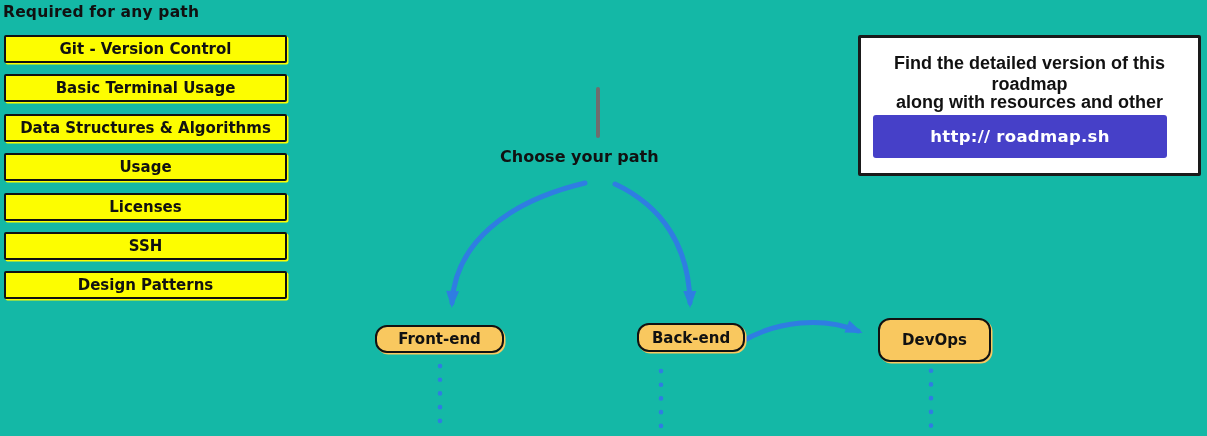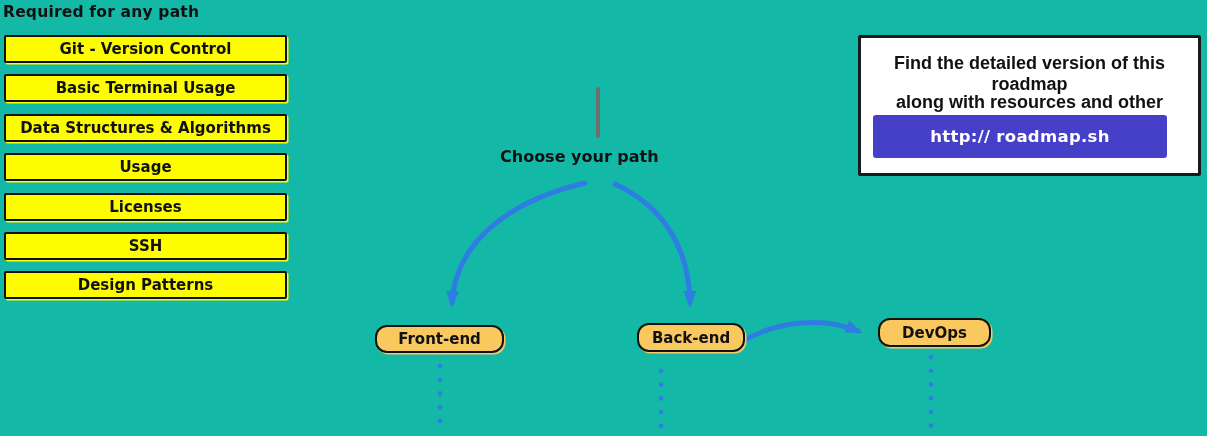--- a/index.html
+++ b/index.html
@@ -46,21 +46,21 @@
   .path-box{
     position:absolute;box-sizing:border-box;
     background:var(--path-orange);border:2.5px solid var(--topic-border);border-radius:12px;
     display:flex;align-items:center;justify-content:center;
     font-size:15px;font-weight:bold;
     box-shadow:1.5px 1.5px 0 0 var(--path-orange);
     cursor:pointer;
   }
   #box-front-end{left:375px;top:325px;width:129px;height:28px;}
   #box-back-end {left:613px;top:323px;width:108px;height:29px;margin-left:24px;}
-  #box-devops   {left:878px;top:318px;width:113px;height:29px;}
+  #box-devops   {left:878px;top:318px;width:113px;height:44px;}
   
   .connector-svg{position:absolute;left:0;top:0;pointer-events:none;}
   .stem{stroke:var(--stem-gray);stroke-width:4;stroke-linecap:round;fill:none;}
   .arrow{fill:none;stroke:var(--arrow-blue);stroke-width:5;stroke-linecap:round;}
   .dotline{fill:none;stroke:var(--arrow-blue);stroke-width:4.6;stroke-linecap:round;stroke-dasharray:0.1 13.6;}
   .arrowhead{fill:var(--arrow-blue);}
   
   .info-box{
     position:absolute;left:858px;top:35px;width:343px;height:141px;box-sizing:border-box;
     border:3px solid #1a1a1a;border-radius:2px;background:#ffffff;

